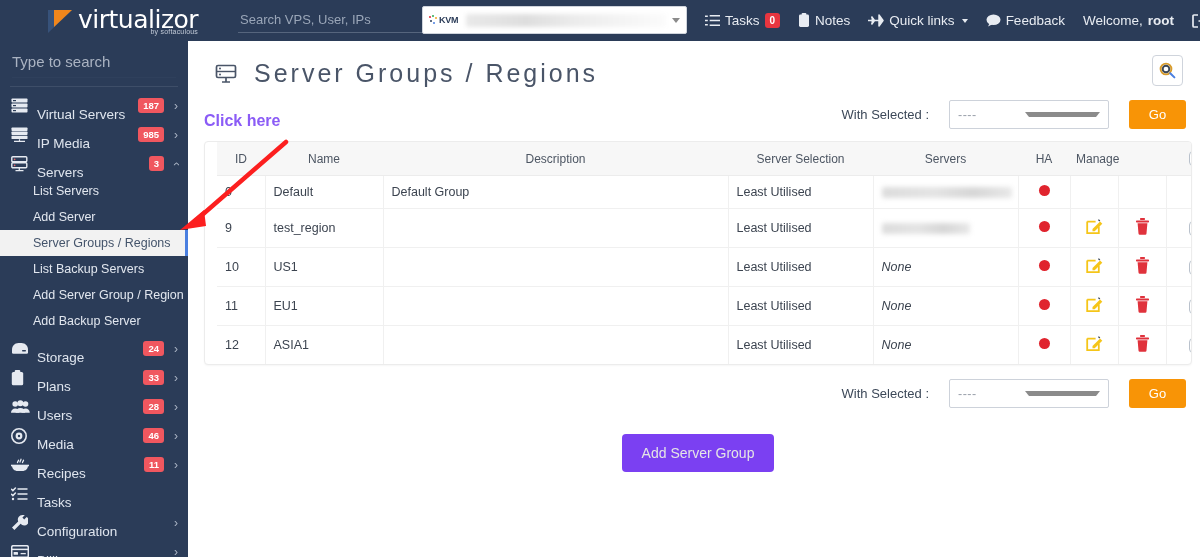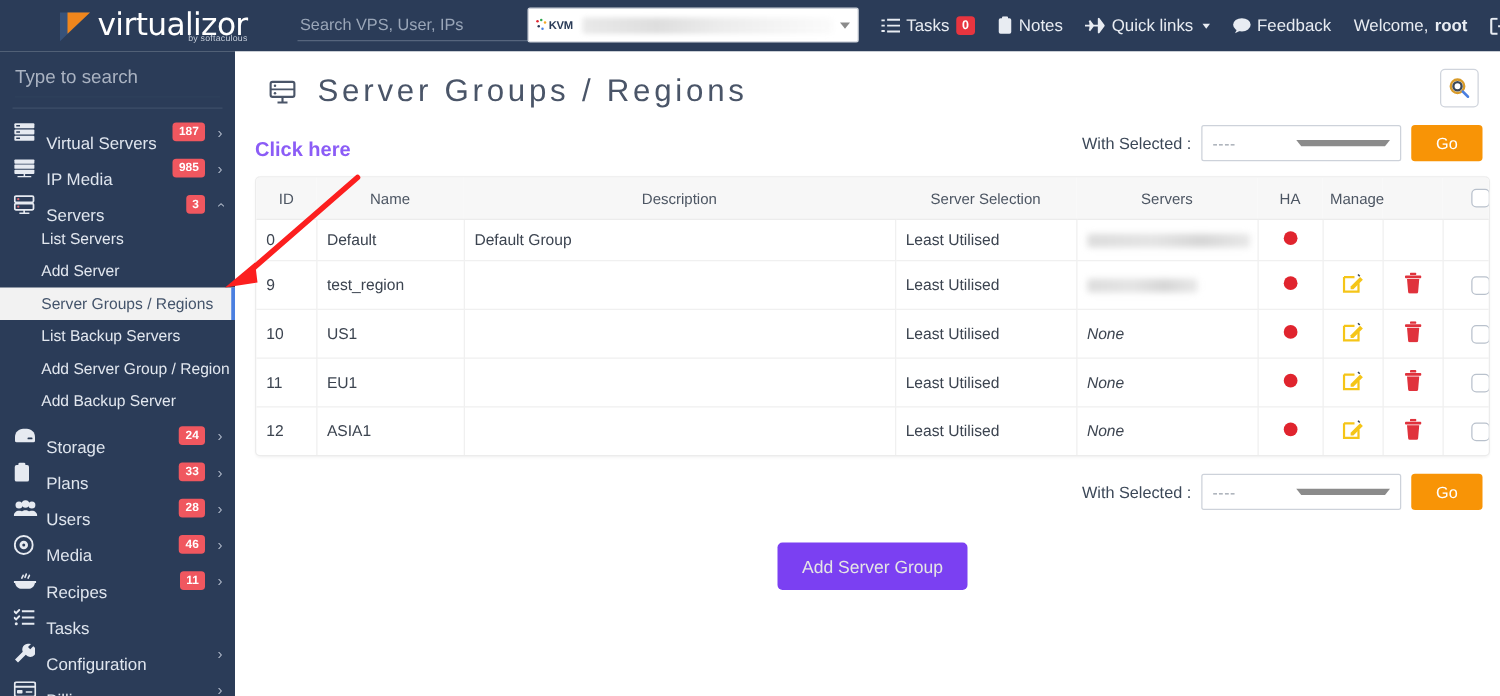--- a/index.html
+++ b/index.html
@@ -168,21 +168,21 @@
   #search-box-btn {
     position: absolute; right: 17px; top: 14px;
     width: 31px; height: 31px;
     border: 1px solid #cfd4dc; border-radius: 4px;
     background: #fff; display: flex; align-items: center; justify-content: center;
     cursor: pointer;
   }
 
   .with-sel-row {
     display: flex; align-items: center; justify-content: flex-end;
-    padding-right: 14px; gap: 8px;
+    padding-right: 14px; gap: 20px;
   }
   .ws-label { font-size: 13px; color: #3c4858; }
   .ws-select {
     width: 160px; height: 29px;
     border: 1px solid #cdd2da; border-radius: 2px; background: #fff;
     display: flex; align-items: center; padding: 0 8px; cursor: pointer;
   }
   .ws-select span { flex: 1; color: #9aa1ab; font-size: 12.5px; letter-spacing: 0.5px; }
   .ws-go {
     background: #f89406; color: #fff; font-size: 13px;
@@ -190,20 +190,21 @@
     width: 57px; height: 29px; cursor: pointer;
     font-family: "Liberation Sans", sans-serif;
   }
 
   
   #table-wrap {
     margin: 12px 8px 0 8px;
     border: 1px solid #ececec; border-radius: 4px;
     background: #fff; overflow: hidden;
     box-shadow: 0 1px 2px rgba(0,0,0,0.04);
+    padding-left: 12px;
   }
   table { border-collapse: collapse; width: 100%; table-layout: fixed; }
   thead th {
     background: #f7f7f7; color: #4d5663;
     font-size: 12px; font-weight: normal;
     padding: 9px 6px; border-bottom: 1px solid #ececec;
     text-align: center;
   }
   tbody td {
     font-size: 12.5px; color: #3c4450;

